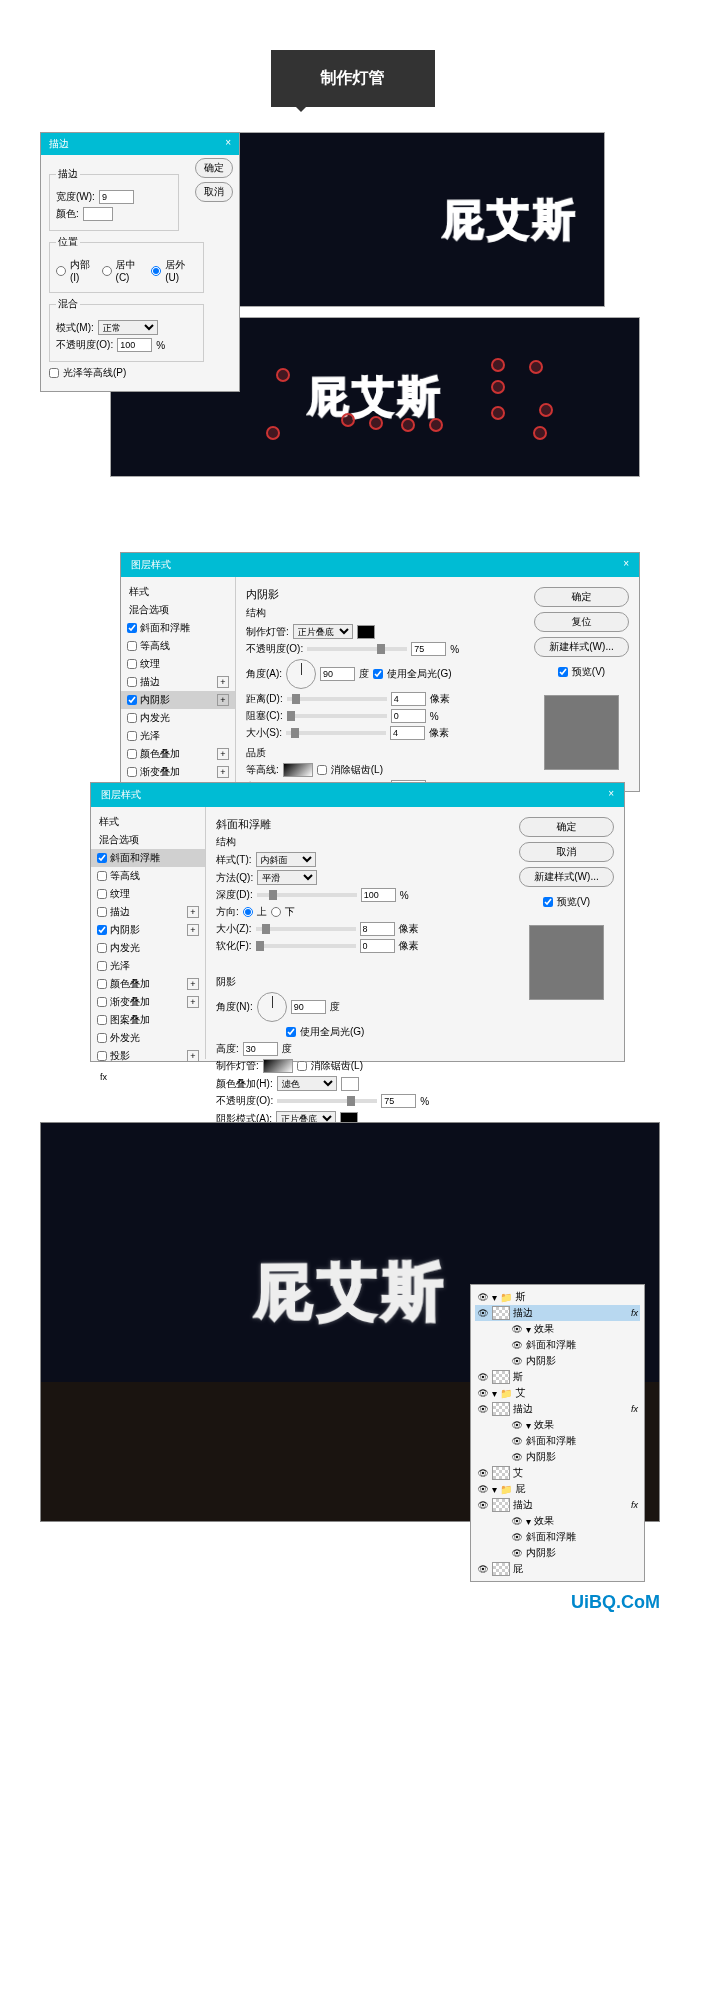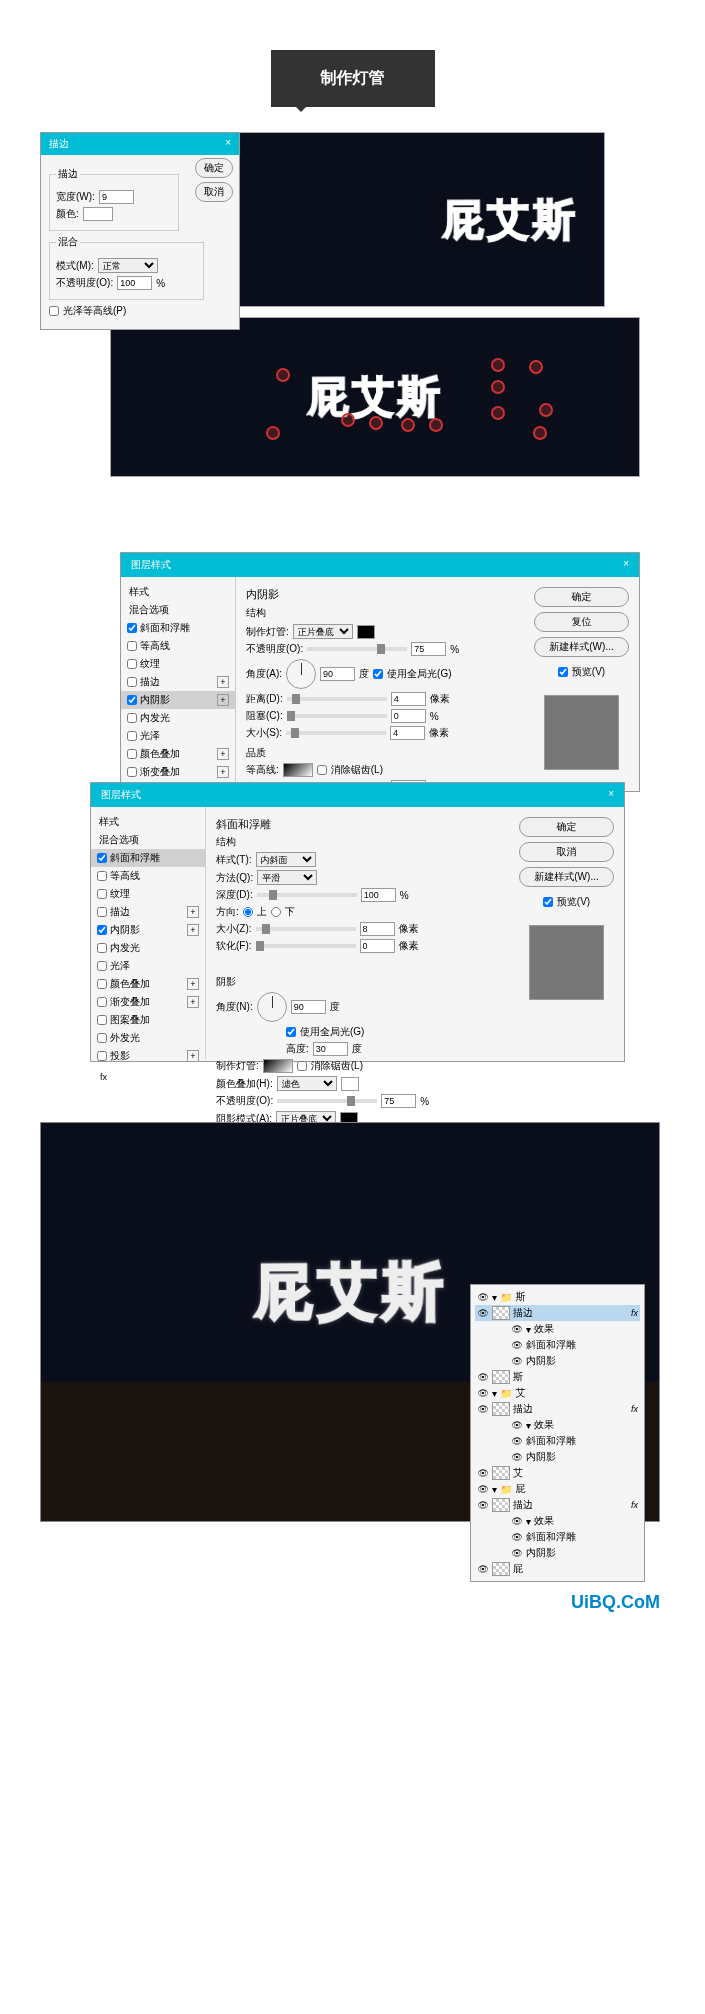--- a/index.html
+++ b/index.html
@@ -103,20 +103,31 @@
         <div class="row">
             <span>宽度(W):</span>
             <input class="input-sm" value="9" style="">
           </div>
         <div class="row">
             <span>颜色:</span>
             <span class="swatch"></span>
           </div>
       </fieldset>
       <fieldset class="fieldset" style="width:155px">
+        <legend>位置</legend>
+        <div class="row">
+          <input type="radio" class="radio" style="">
+            <span>内部(I)</span>
+          <input type="radio" class="radio" style="">
+            <span>居中(C)</span>
+          <input type="radio" class="radio" checked="" style="">
+            <span>居外(U)</span>
+        </div>
+      </fieldset>
+      <fieldset class="fieldset" style="width:155px">
         <legend>混合</legend>
         <div class="row">
             <span>模式(M):</span>
             <select class="select-sm"><option>正常</option></select>
           </div>
         <div class="row">
             <span>不透明度(O):</span>
             <input class="input-sm" value="100" style="">
             <span>%</span>
           </div>
@@ -374,21 +385,21 @@
         <div class="row">
             <span>角度(N):</span>
             <span class="angle-dial"></span>
             <input class="input-sm" value="90" style="">
             <span>度</span>
           </div>
         <div class="row" style="margin-left:70px">
             <input type="checkbox" class="chk" checked="" style="">
             <span>使用全局光(G)</span>
           </div>
-        <div class="row" style="margin-left:70px">
+        <div class="row" style="">
             <span>高度:</span>
             <input class="input-sm" value="30" style="">
             <span>度</span>
           </div>
         <div class="row">
             <span>制作灯管:</span>
             <span class="swatch" style="background:linear-gradient(135deg,#000,#fff)"></span>
             <input type="checkbox" class="chk" style="">
             <span>消除锯齿(L)</span>
           </div>

